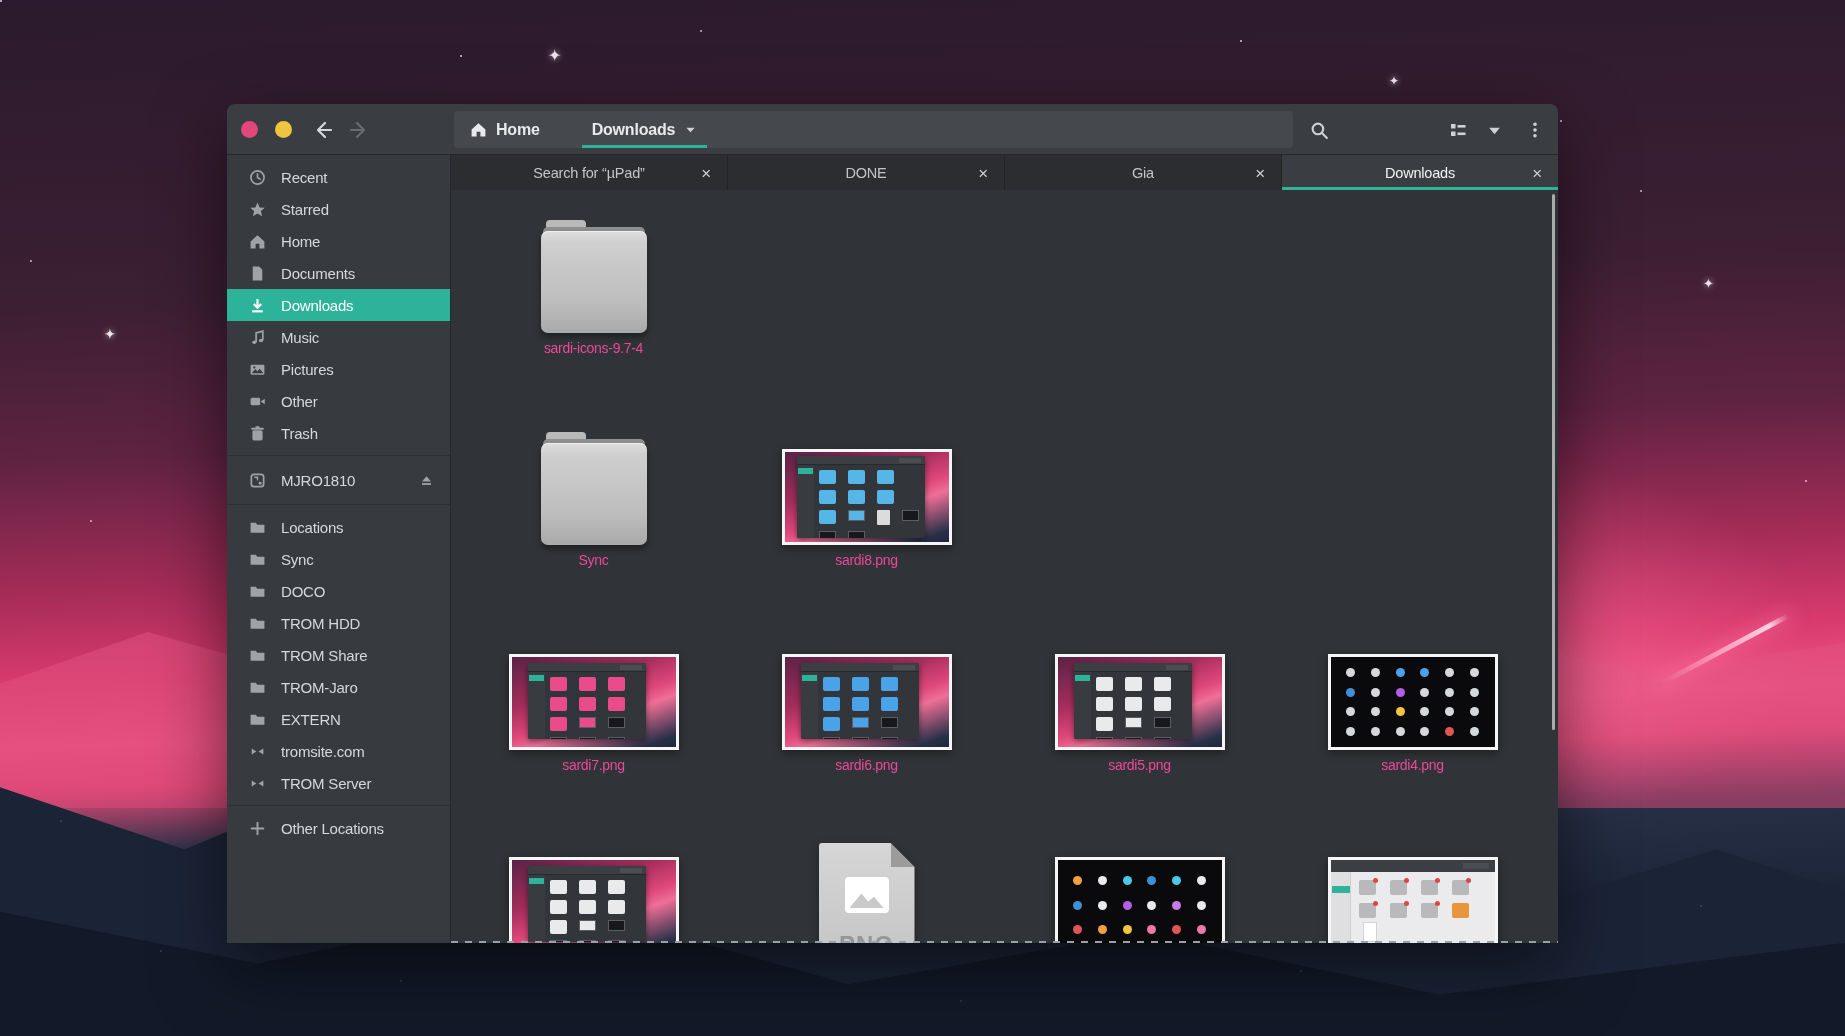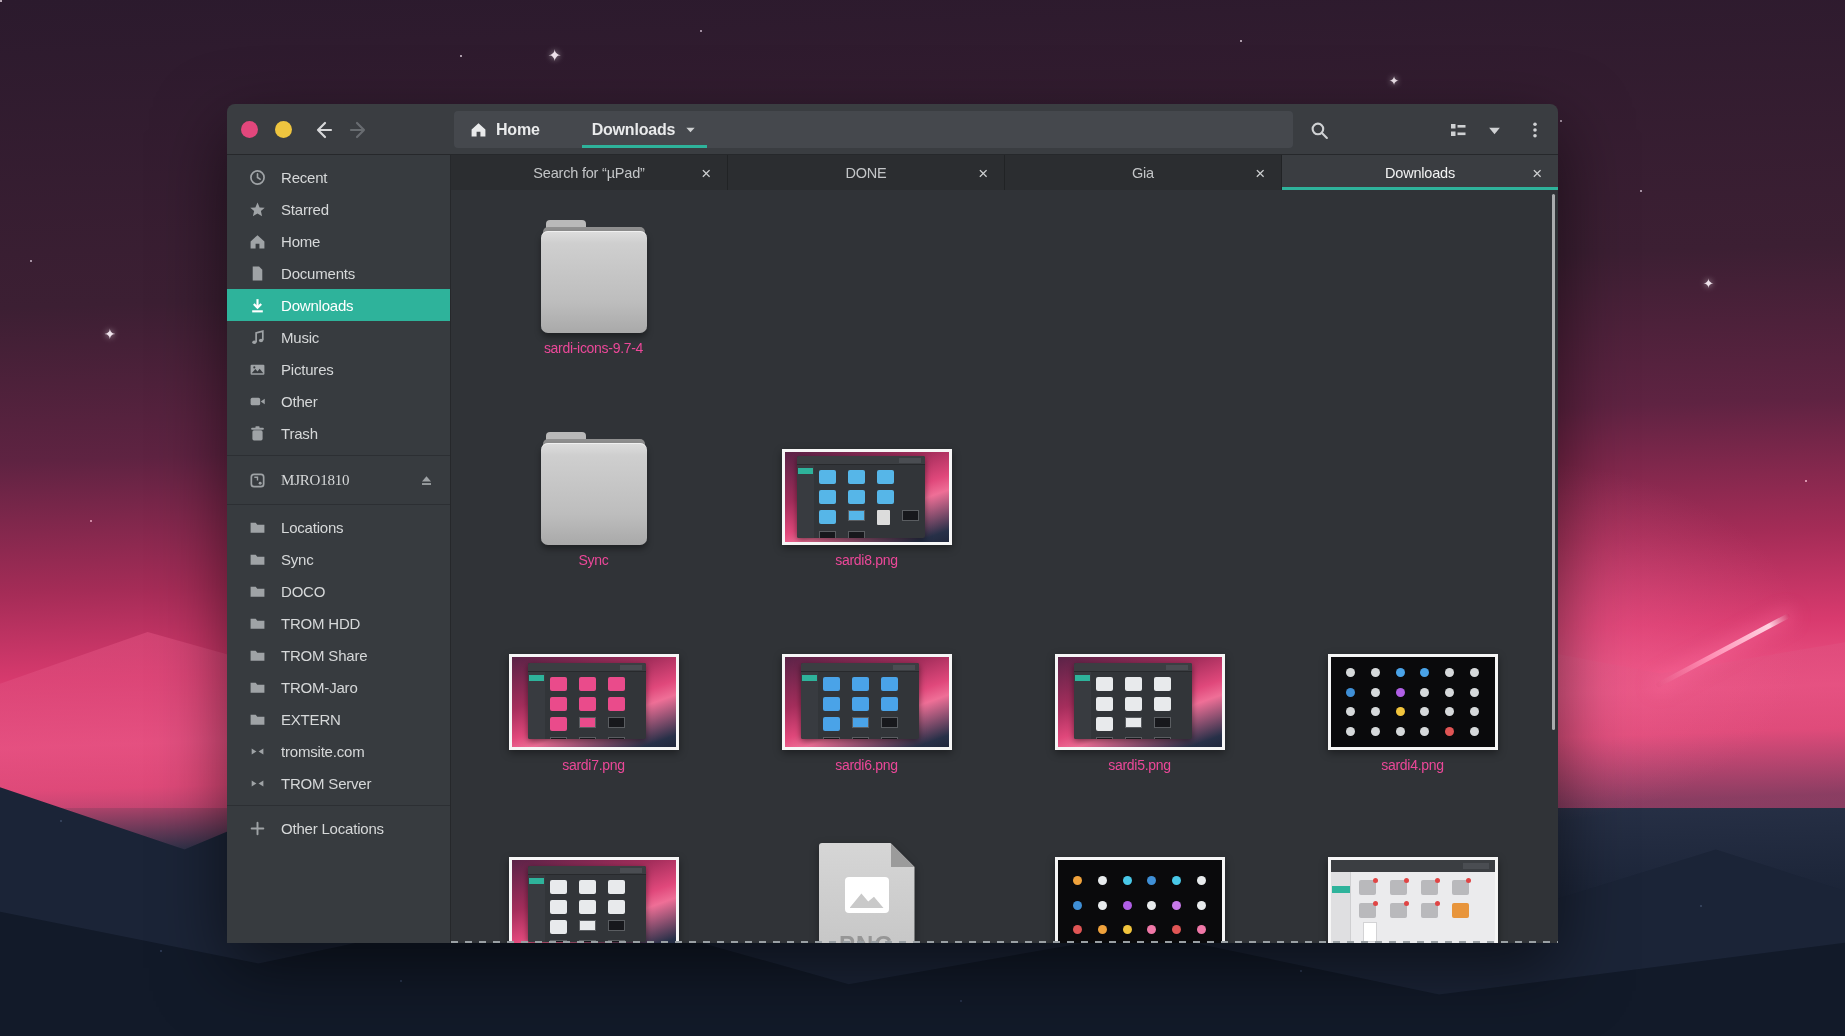--- a/index.html
+++ b/index.html
@@ -59,21 +59,21 @@
   
   .sidebar { position:absolute; left:0; top:51px; width:224px; height:788px; background:#373b3f;
     border-right:1px solid #26282b; padding-top:6px; }
   .side-item { position:relative; height:32px; display:flex; align-items:center; gap:15px; padding-left:22px;
     color:#d6d8d9; font-size:15px; letter-spacing:-0.2px; cursor:pointer; }
   .side-item .sicon { width:17px; height:17px; display:flex; align-items:center; justify-content:center; color:#9fa3a6; }
   .side-item.selected { background:#2eb39b; color:#ffffff; }
   .side-item.selected .sicon { color:#ffffff; }
   .side-item .eject { position:absolute; right:16px; color:#9fa3a6; display:flex; }
   .side-sep { height:1px; background:#2c2f33; margin:6px 0; }
-  .side-item.tall { height:36px;font-family:Liberation Serif, serif; }
+  .side-item.tall { height:36px; }
 
   
   .content { position:absolute; left:224px; top:86px; width:1107px; height:753px; background:#303337; overflow:hidden; }
   .content .dash { position:absolute; left:0; bottom:0; width:100%; height:2px;
     background:repeating-linear-gradient(90deg,#9aa0a4 0 7px, transparent 7px 14px); }
   .scrollthumb { position:absolute; right:3px; top:4px; width:3px; height:536px; background:#a9abad; border-radius:2px; }
   .file-row { position:absolute; left:6px; width:1094px; display:flex; }
   .cell { width:273px; display:flex; flex-direction:column; align-items:center; justify-content:flex-end; }
   .fname { margin-top:7px; font-size:14px; color:#ec4899; letter-spacing:-0.3px; text-align:right; }
 

